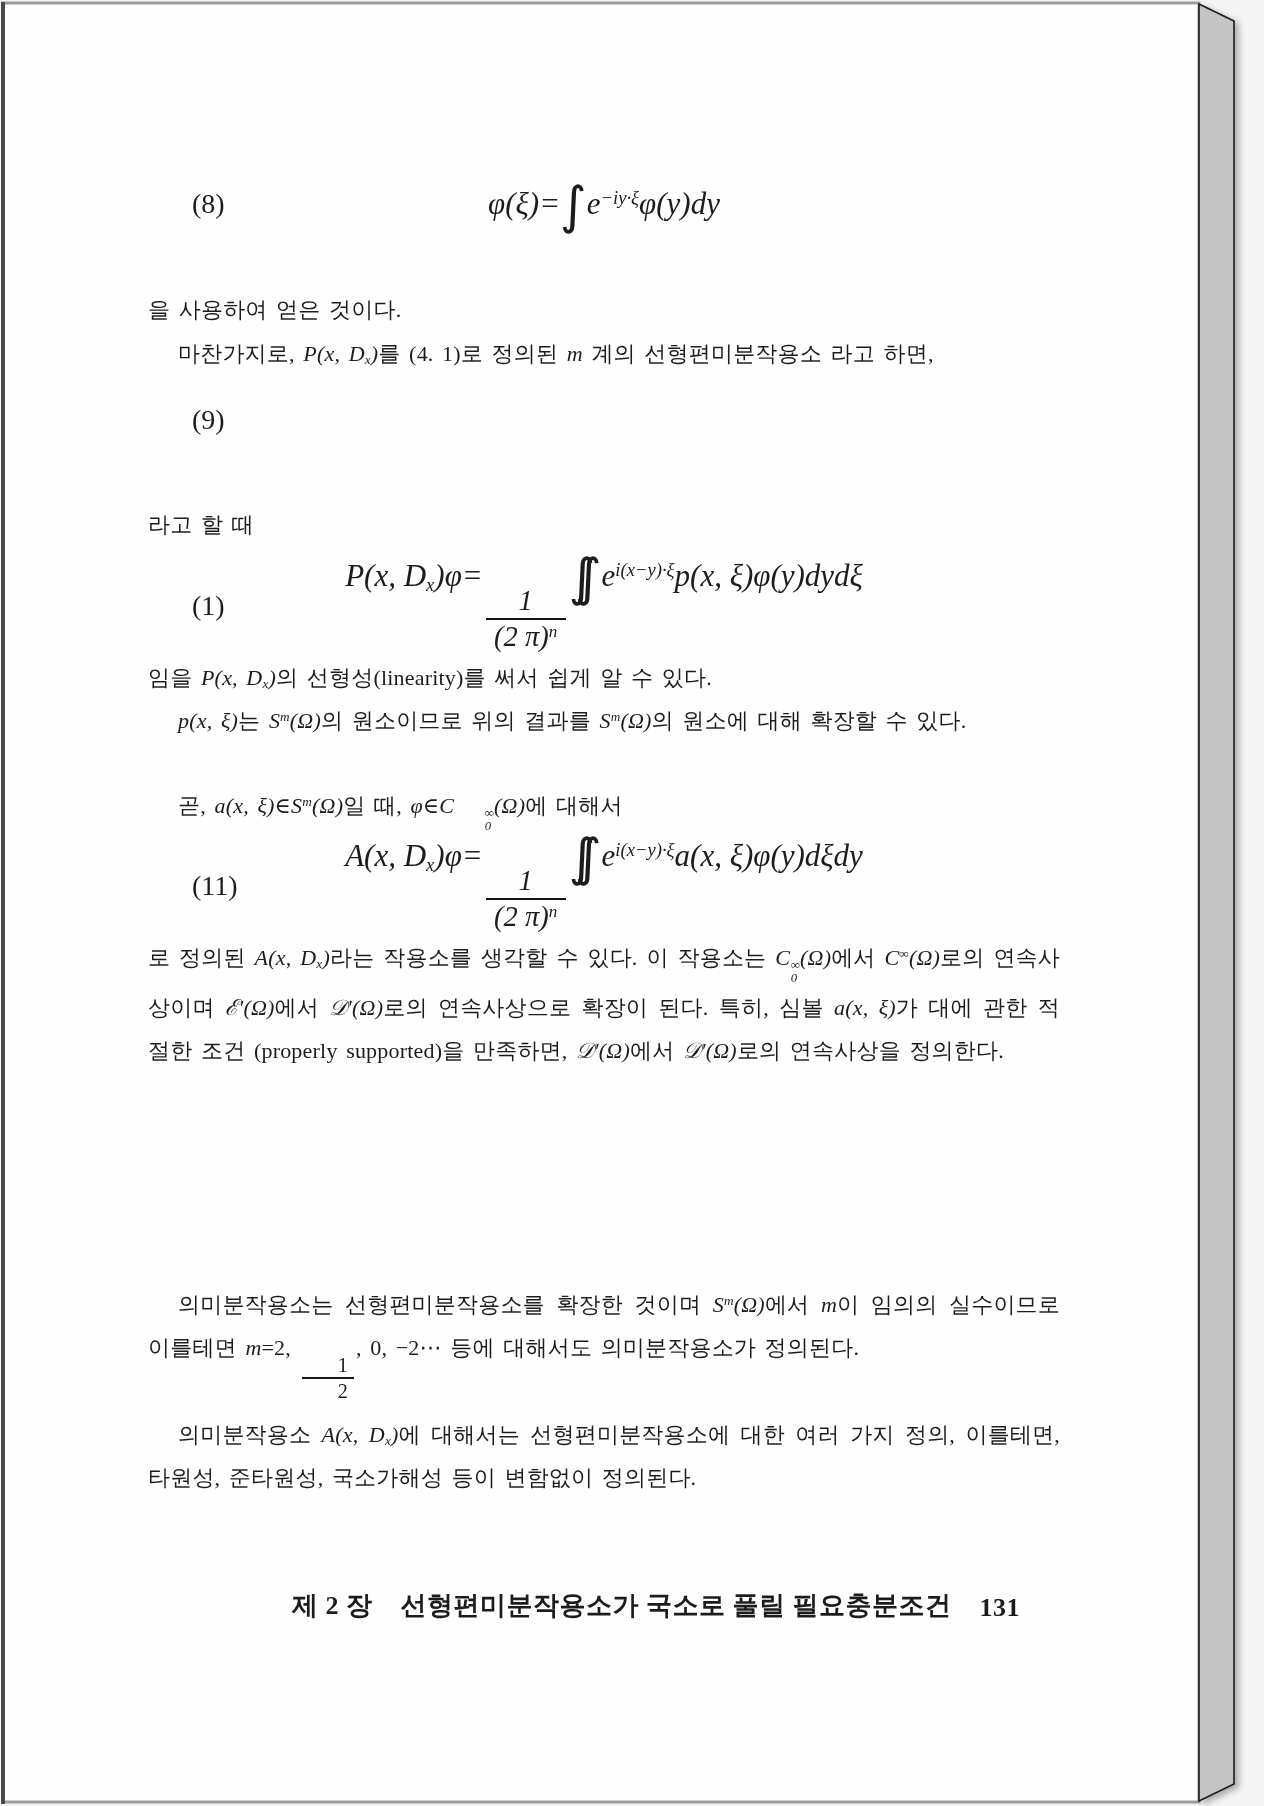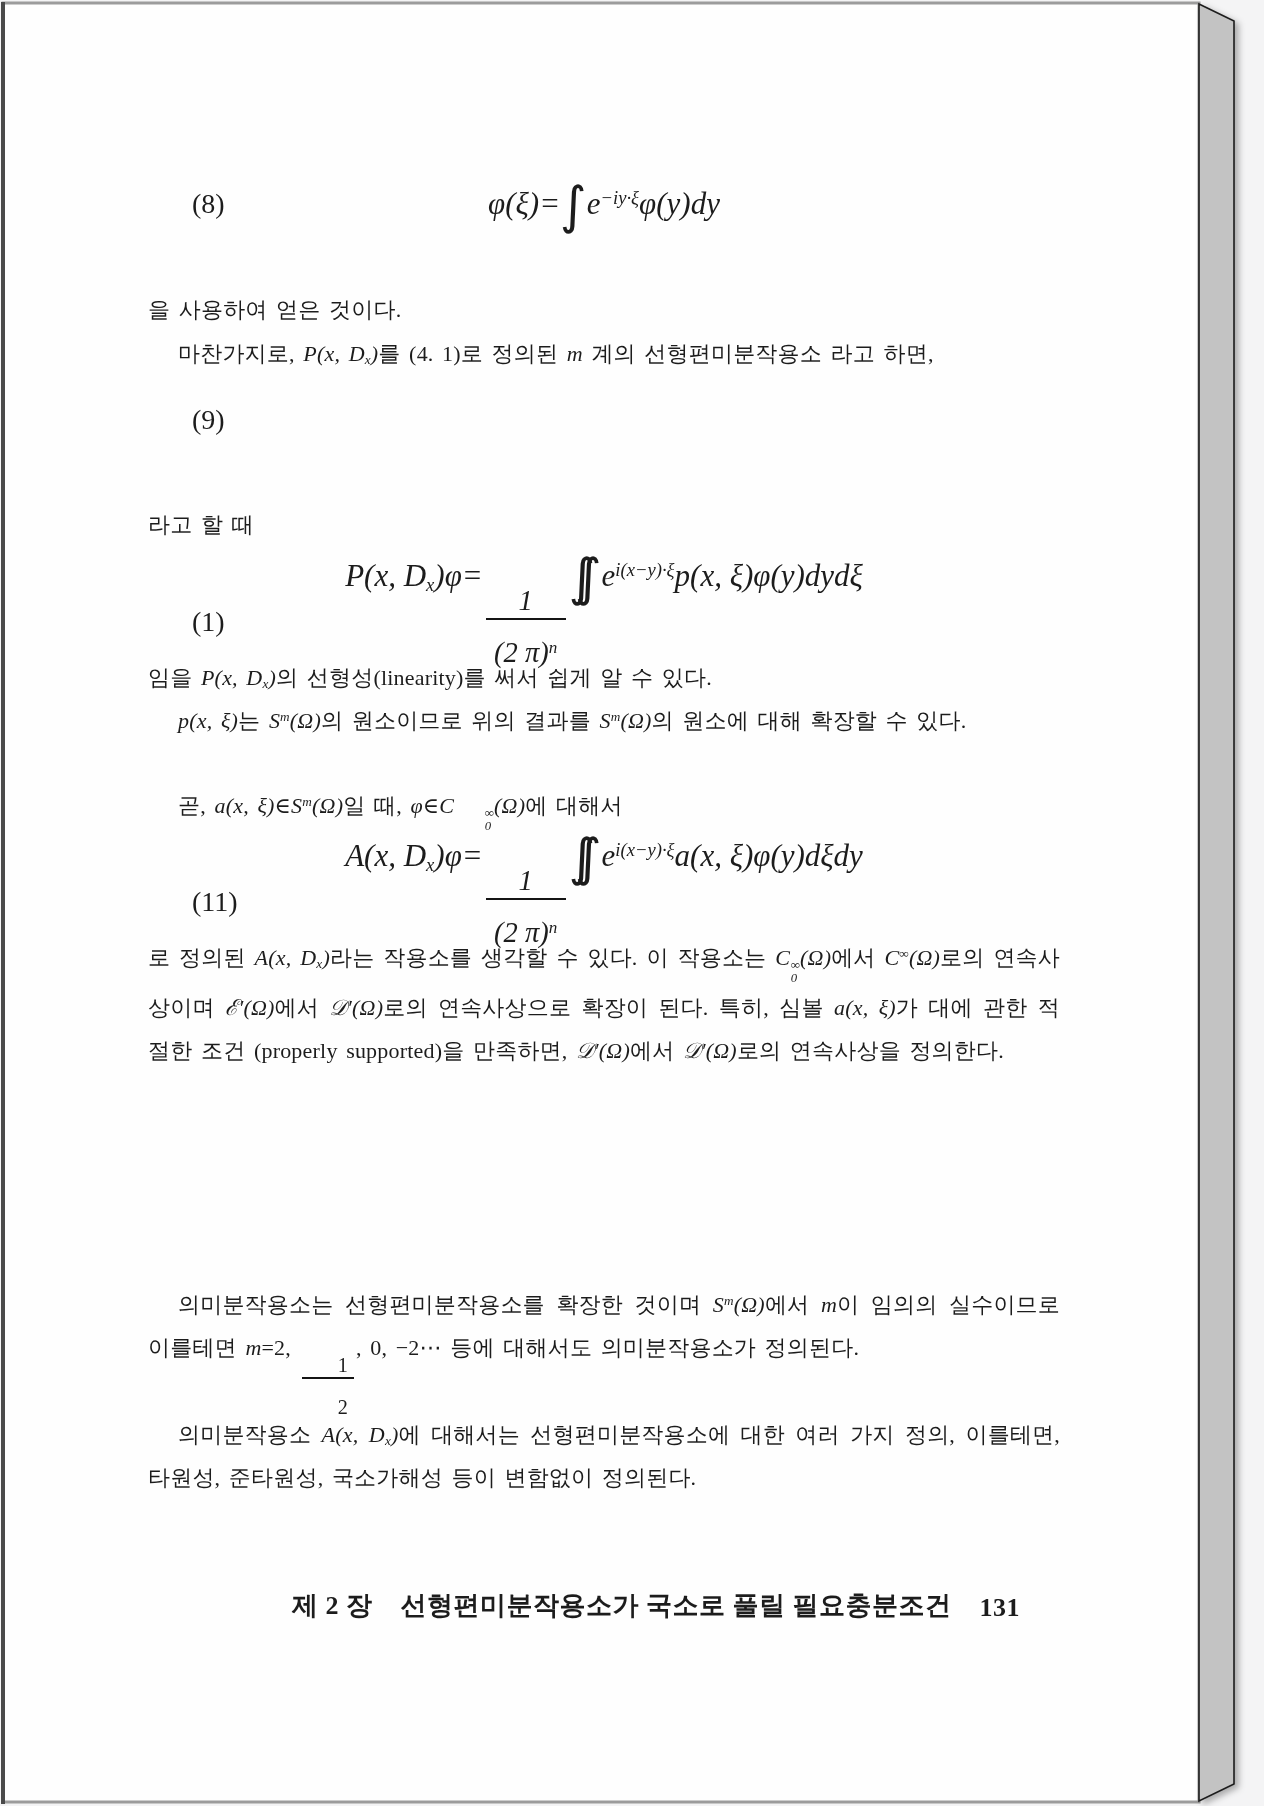--- a/index.html
+++ b/index.html
@@ -39,21 +39,21 @@
   .int{
     font-style:normal;font-size:1.65em;line-height:0;
     vertical-align:-0.17em;
     font-family:"DejaVu Sans","Liberation Sans",sans-serif;
   }
   .int2{margin-left:-0.40em;}
 
   .fr{display:inline-flex;flex-direction:column;align-items:center;
       vertical-align:-0.85em;line-height:1.2;font-size:0.92em;margin:0 0.1em;}
   .fr-n{padding:0 .3em;}
-  .fr-d{border-top:2px solid #141414;padding:16px .3em;}
+  .fr-d{border-top:2px solid #141414;padding:0 .3em;}
 
   .ou{display:inline-flex;flex-direction:column;align-items:center;
       vertical-align:-0.80em;margin:0 0.12em;}
   .ou-t{font-size:1.22em;line-height:1.05;}
   .ou-b{font-size:0.55em;line-height:1.1;}
 
   .ss{display:inline-flex;flex-direction:column;align-items:flex-start;
       font-size:0.58em;line-height:1.05;vertical-align:-0.32em;margin-left:0.05em;}
 
   

